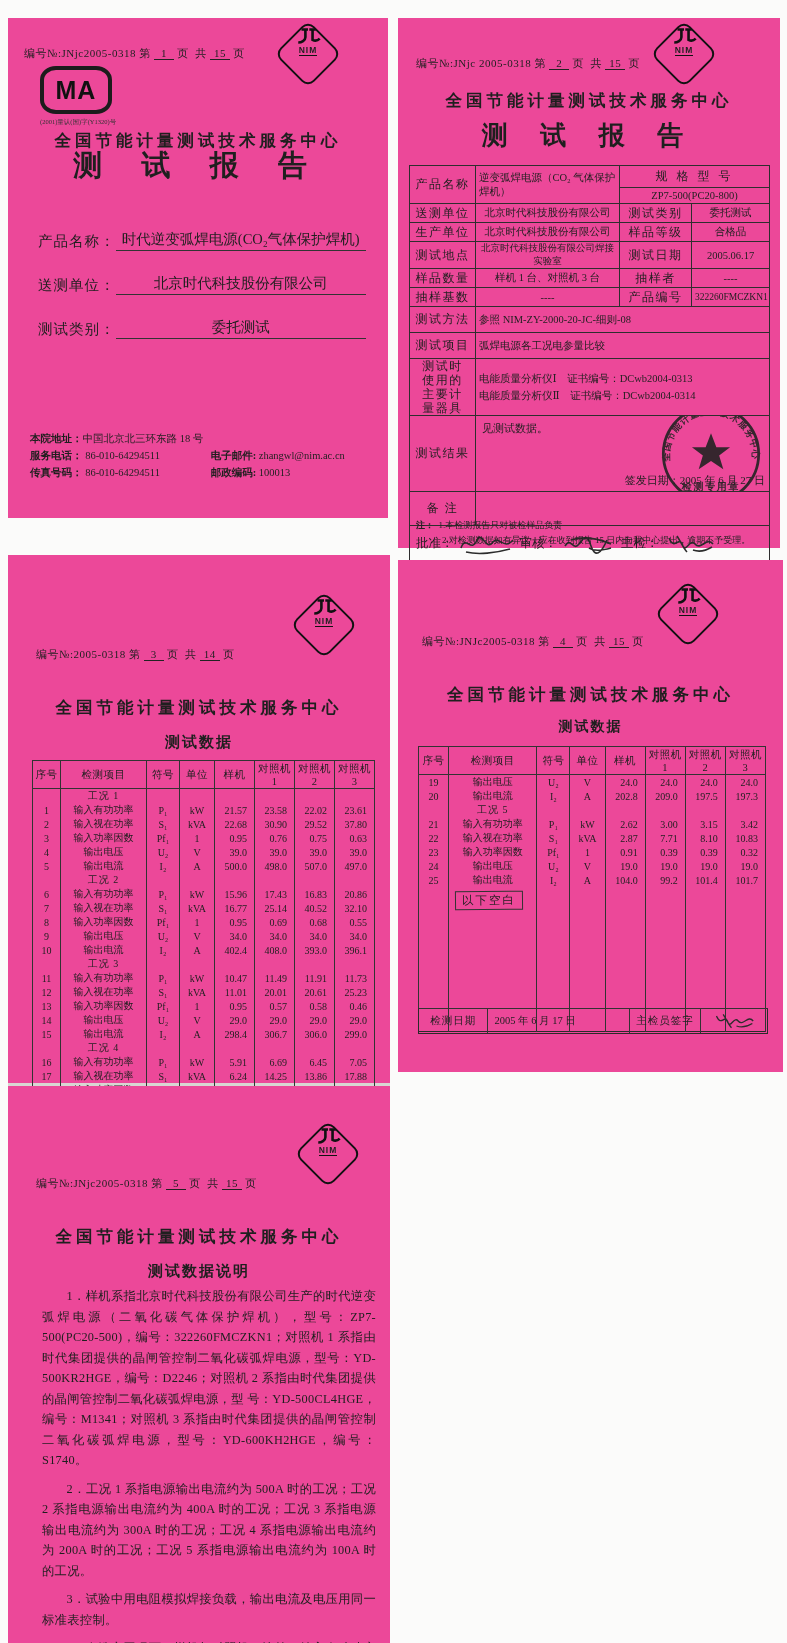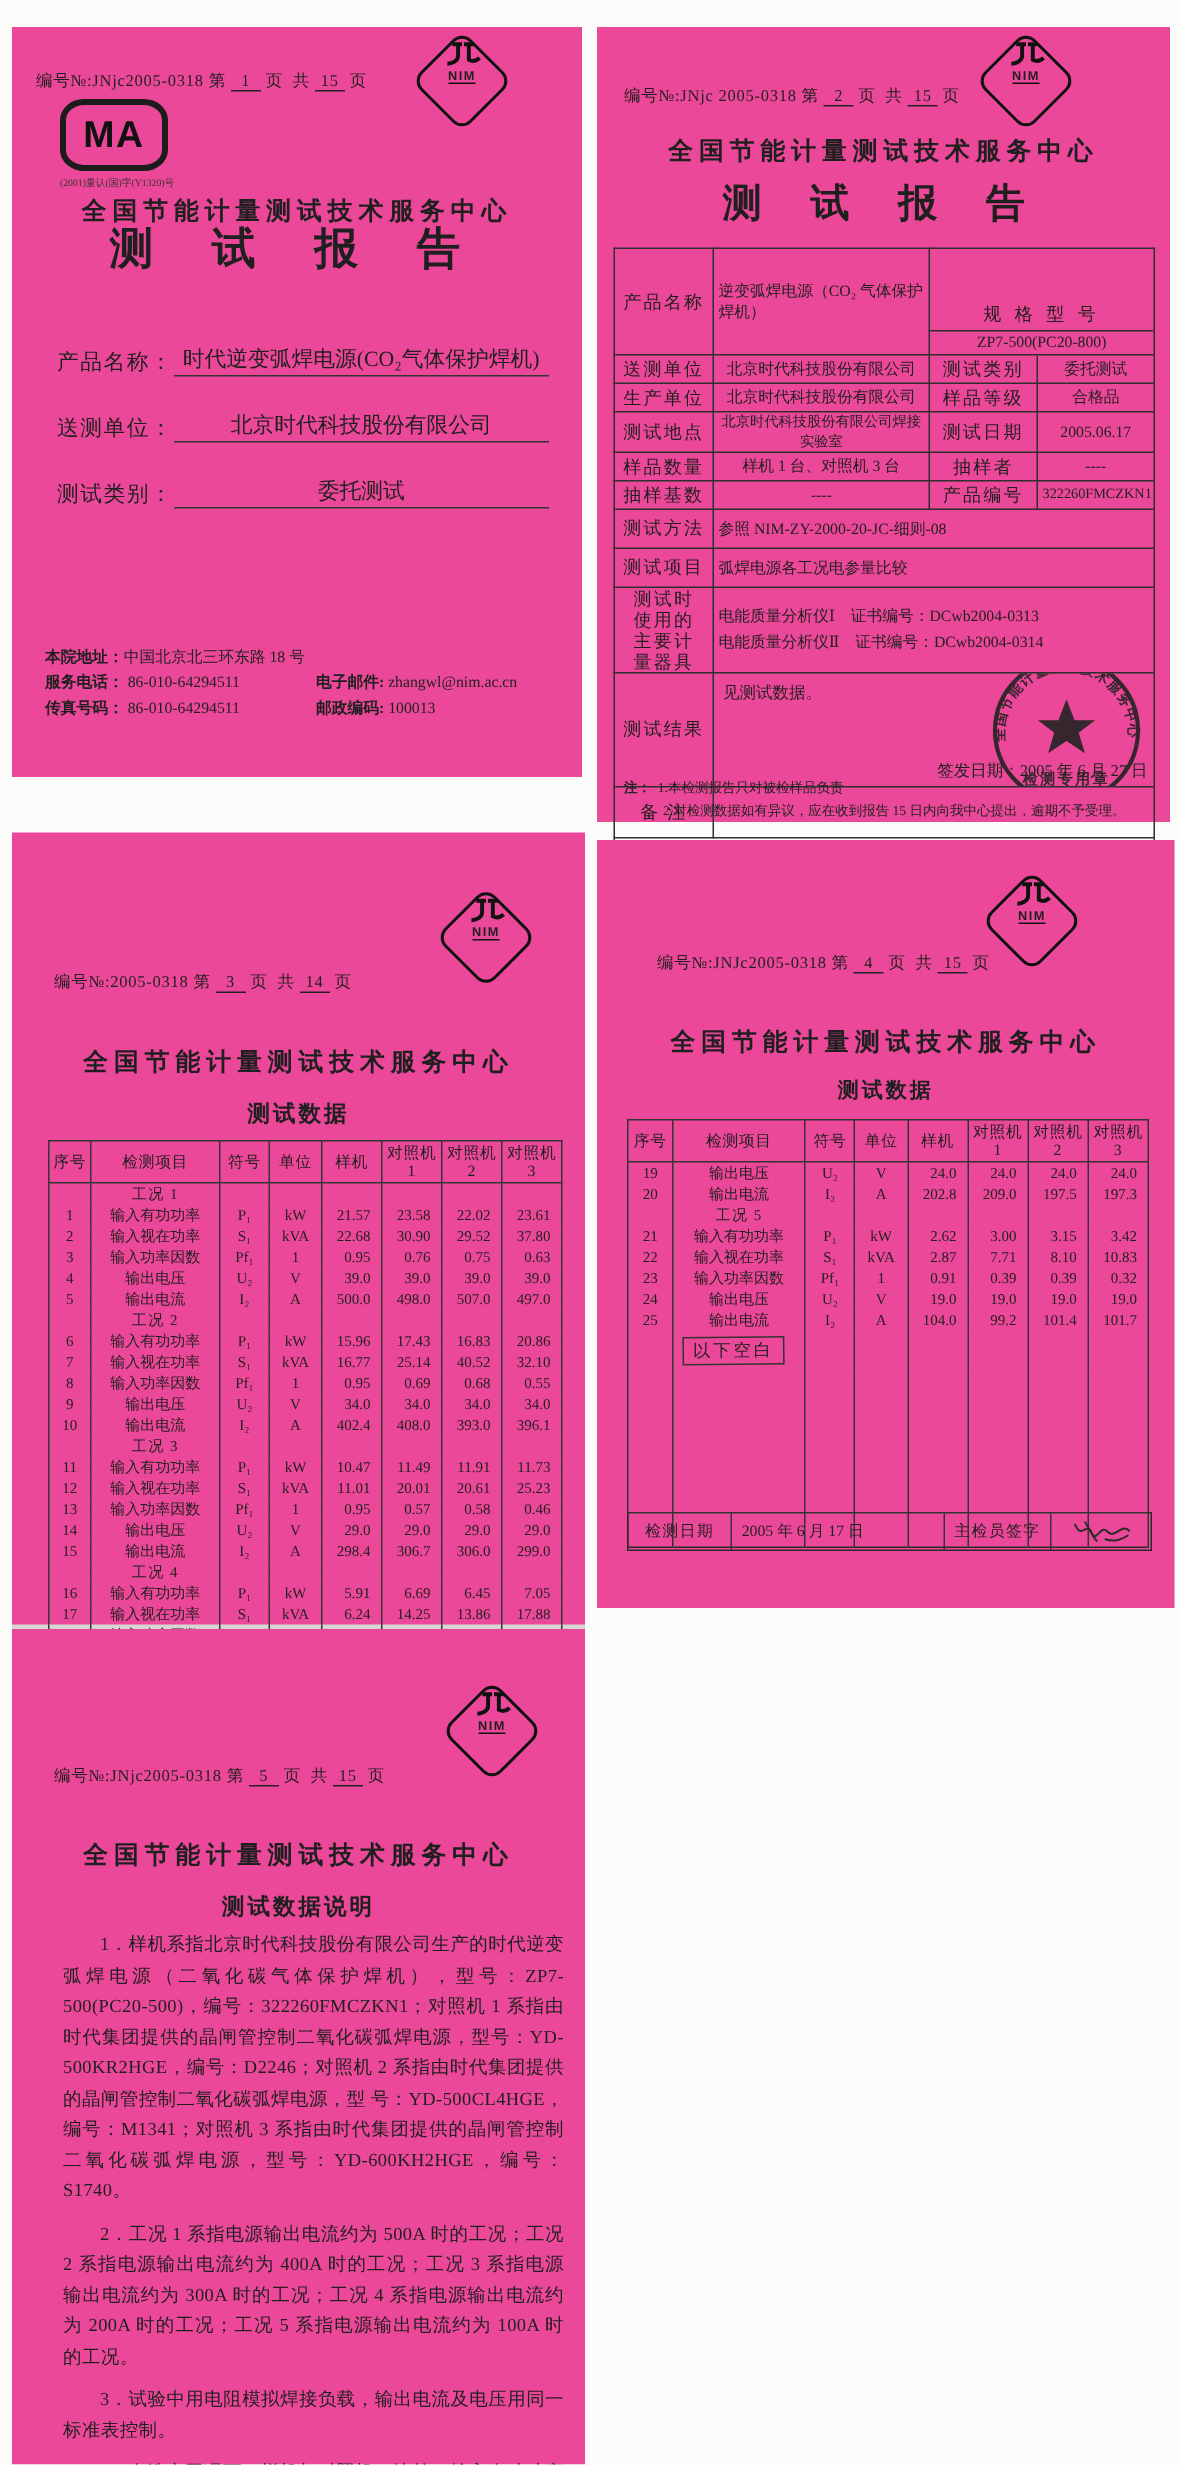--- a/index.html
+++ b/index.html
@@ -45,21 +45,21 @@
 
   .p1footer{position:absolute;left:22px;right:10px;top:412px;font-size:10.5px;line-height:17px;}
   .p1footer .l{font-weight:bold;}
   .p1footer .col1{display:inline-block;width:178px;}
 
   
   .itable{position:absolute;left:11px;top:147px;width:360px;border-collapse:collapse;table-layout:fixed;}
   .itable td{border:1px solid #2e2e2e;font-size:10.5px;padding:0 3px;overflow:hidden;}
   .itable td.lab{text-align:center;font-size:12px;letter-spacing:1.5px;padding:0;}
   .itable td.cv{text-align:center;}
-  .spec-top{border-bottom:1px solid #2e2e2e;text-align:center;font-size:12px;letter-spacing:3px;padding:2px 0;margin-top:33px;}
+  .spec-top{border-bottom:1px solid #2e2e2e;text-align:center;font-size:12px;letter-spacing:3px;padding:2px 0;}
   .spec-bot{text-align:center;font-size:10.5px;padding:2px 0;}
   .instr div{line-height:17px;}
   .result-cell{position:relative;vertical-align:top;}
   .result-text{position:absolute;left:6px;top:5px;font-size:11px;}
   .issue-date{position:absolute;right:4px;bottom:3px;font-size:11px;}
   .stamp{position:absolute;right:6px;top:-14px;width:104px;height:104px;opacity:.9;}
   .approve-row{display:flex;align-items:center;font-size:12.5px;padding:0 6px;height:100%;}
   .approve-row .sig{margin:0 4px;}
   .p2notes{position:absolute;left:18px;top:500px;font-size:9px;line-height:15px;color:#222;}
   .p2notes .np{font-weight:bold;}
@@ -566,21 +566,21 @@
 <div class="page" id="p4">
   <div class="nimlogo" style="left:262px;top:26px;">
     <div class="diamond"></div>
     <div class="inner">
       <svg width="26" height="20" viewBox="0 0 40 30">
         <path d="M10,5 h10 M22,5 h10 M16,5 v12 c0,5 -6,8 -11,8 M27,5 v16 c4,2 8,1 11,-2" fill="none" stroke="#111" stroke-width="4"></path>
       </svg>
       <div class="nimtxt">NIM</div>
     </div>
   </div>
-  <div class="pageline" style="left:40px;top:74px;">
+  <div class="pageline" style="left:24px;top:74px;">
     <span>编号№:JNJc2005-0318</span>
     <span>第</span>
     <span class="pn">4</span>
     <span>页</span>&nbsp;
     <span>共</span>
     <span class="pn">15</span>
     <span>页</span>
   </div>
   <div class="center-name" style="top:124px;">全国节能计量测试技术服务中心</div>
   <div class="sub-title" style="top:158px;font-size:14px;">测试数据</div>

